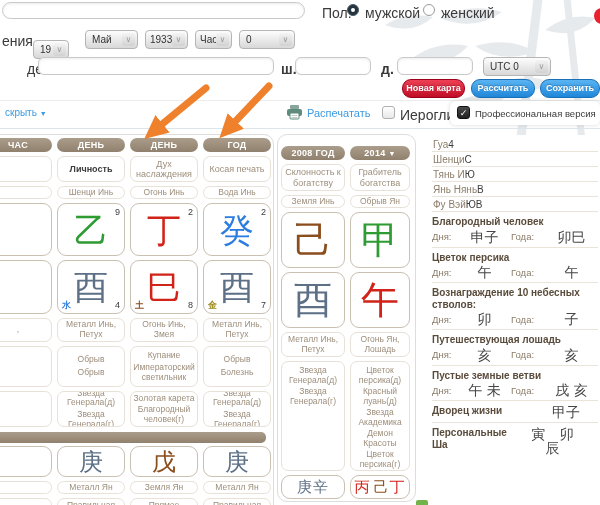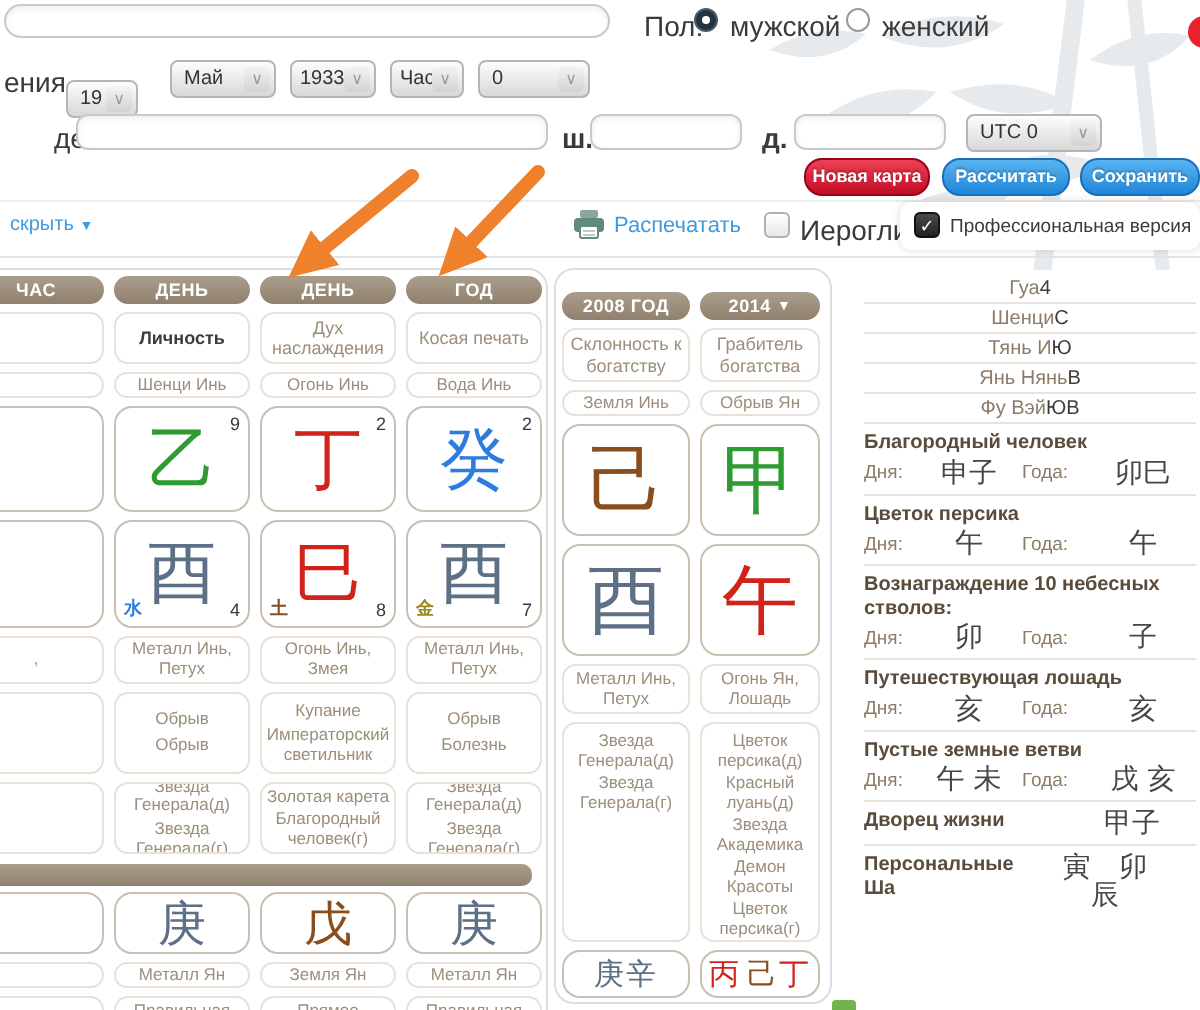--- a/index.html
+++ b/index.html
@@ -64,21 +64,21 @@
   .hz-big{font-size:34px;} .hz-mid{font-size:38px;} .hz-hid{font-size:24px;} .hz-sm{font-size:15px;letter-spacing:1px;}
   .num{position:absolute;font-size:9px;color:#3a3a3a;}
   .num-tr{top:3px;right:4px;} .num-br{bottom:3px;right:4px;}
   .corner{position:absolute;bottom:3px;left:4px;font-size:9px;font-weight:bold;}
   .strong{color:#3c3c3c;font-weight:bold;}
   .green{color:#2e9b33;} .red{color:#d2231a;} .blue{color:#2d7de0;}
   .gray{color:#5d7086;} .brown{color:#8a4d1c;} .gold{color:#9c8a1a;} .water{color:#2d7de0;}
   .divider{position:absolute;background:linear-gradient(#ab9d8b,#8f816d);border-radius:5px;}
   
   .rp{position:absolute;left:432px;top:137px;width:166px;}
-  .rp-row{display:flex;justify-content:center;border-bottom:1px solid #eae3d9;
+  .rp-row{display:flex;justify-content:flex-start;border-bottom:1px solid #eae3d9;
           font-size:10px;padding:2px 1px 1px;}
   .rp-l{color:#8b7c68;} .rp-v{color:#3c3c3c;}
   .rp-sec{border-bottom:1px solid #eae3d9;padding:4px 0 3px;}
   .rp-t{font-size:10px;font-weight:bold;color:#5a4c3c;line-height:1.15;}
   .rp-dy{display:grid;grid-template-columns:26px 1fr 34px 1fr;align-items:center;margin-top:2px;}
   .rp-dl{font-size:9.5px;color:#8b7c68;}
   .rp-h{font-size:14px;color:#464646;text-align:center;}
   .rp-flex{display:flex;justify-content:space-between;align-items:flex-start;}
   .noline{border-bottom:none;}
   svg{display:block;}

